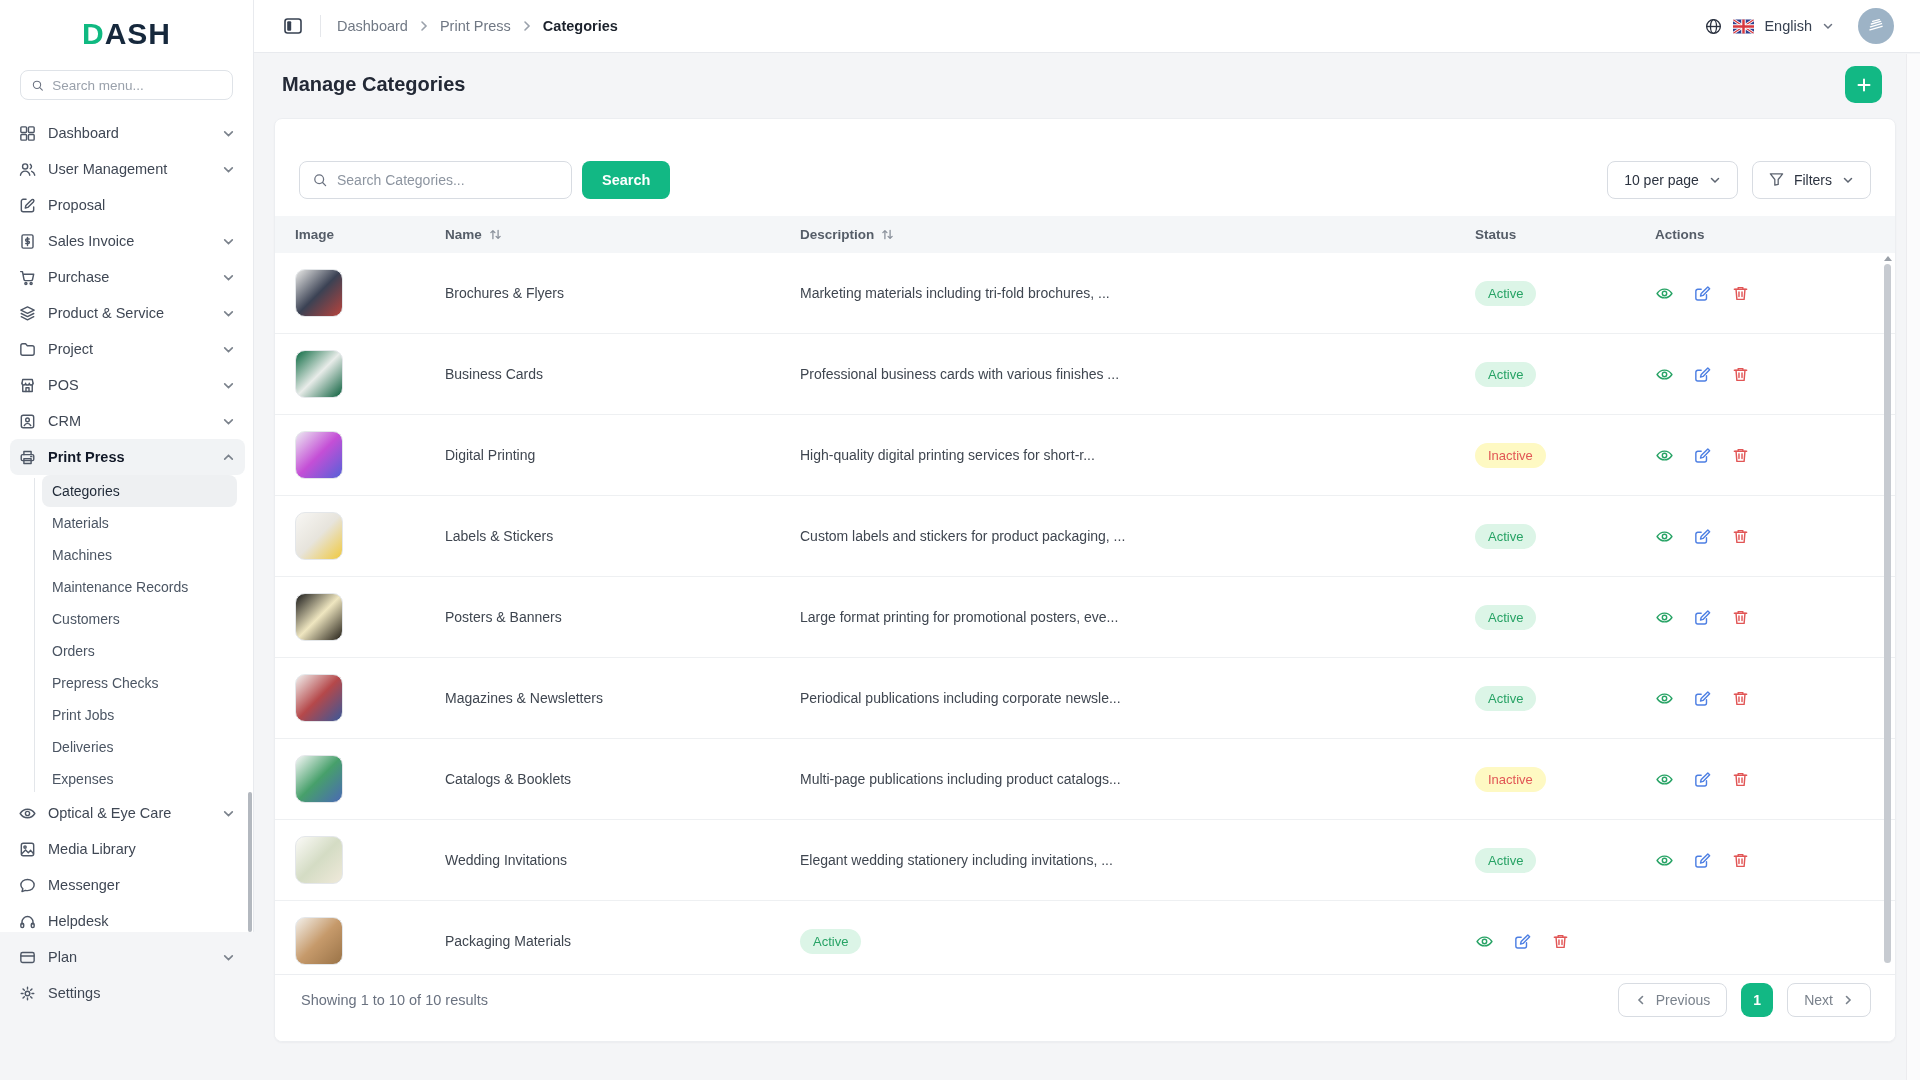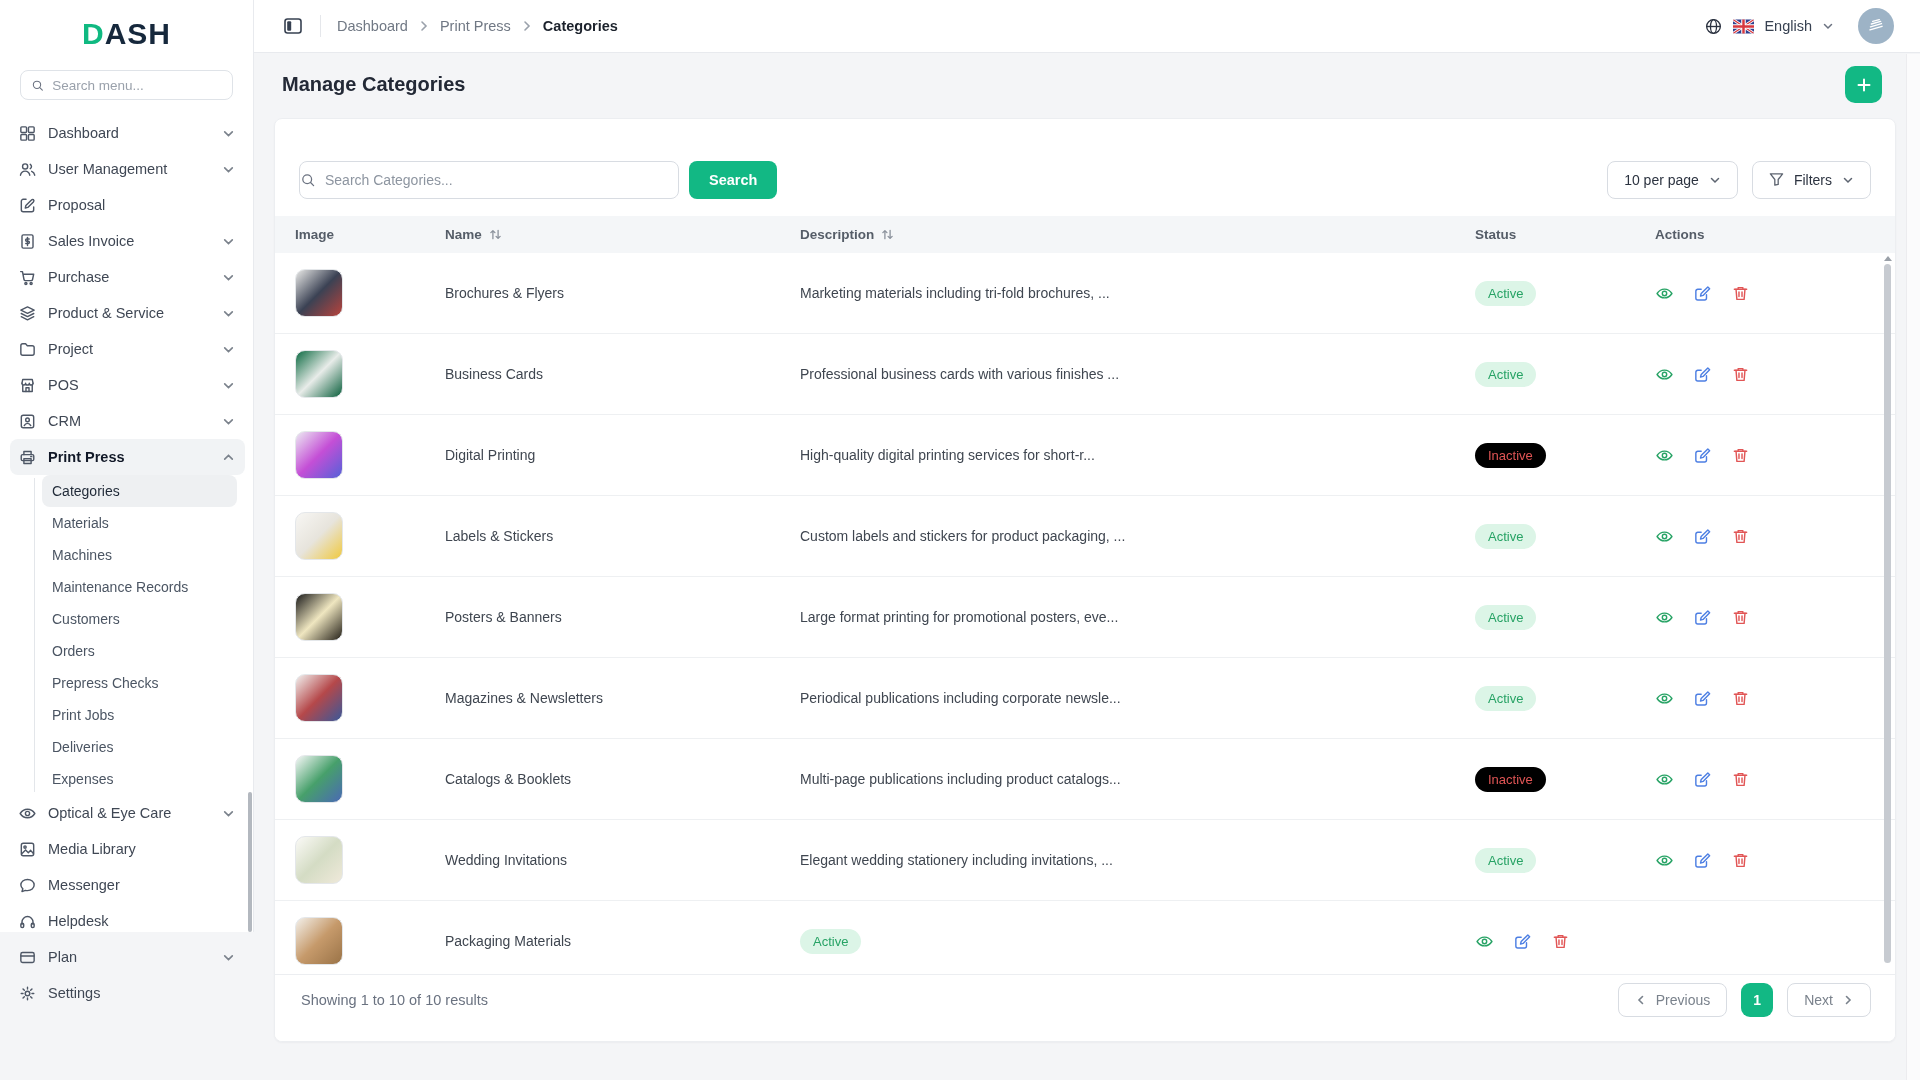--- a/index.html
+++ b/index.html
@@ -44,42 +44,42 @@
   .avatar { width:36px; height:36px; border-radius:50%; background:#9db3c6; margin-left:14px; display:flex; align-items:center; justify-content:center; }
 
   .page-head { display:flex; align-items:center; justify-content:space-between; padding:13px 38px 0 28px;text-align:center; }
   .page-title { font-size:20px; font-weight:700; color:#232936; }
   .add-btn { width:37px; height:37px; border-radius:10px; background:#12b884; border:none; color:#fff; display:flex; align-items:center; justify-content:center; cursor:pointer; }
   .add-btn svg { width:16px; height:16px; }
 
   
   .card { position:absolute; left:20px; top:118px; width:1622px; height:924px; background:#fff; border:1px solid #eceef1; border-radius:8px; box-shadow:0 1px 2px rgba(16,24,40,.04); display:flex; flex-direction:column; overflow:hidden; }
   .toolbar { flex:none; display:flex; align-items:center; padding:24px 24px 0 24px; height:97px; }
-  .search-box { width:380px; height:38px; border:1px solid #d8dce2; border-radius:8px; display:flex; align-items:center; gap:9px; padding:0 0; }
+  .search-box { width:273px; height:38px; border:1px solid #d8dce2; border-radius:8px; display:flex; align-items:center; gap:9px; padding:0 12px; }
   .search-box svg { width:16px; height:16px; color:#6b7280; flex:none; }
   .search-box input { border:none; outline:none; width:100%; font-size:14px; color:#374151; font-family:inherit; }
   .search-box input::placeholder { color:#8d95a0; }
   .search-btn { margin-left:10px; height:38px; padding:0 20px; background:#12b884; color:#fff; border:none; border-radius:8px; font-size:14.5px; font-weight:600; cursor:pointer; font-family:inherit; }
   .toolbar-right { margin-left:auto; display:flex; gap:14px; }
   .select-btn, .filters-btn { height:38px; border:1px solid #d8dce2; background:#fff; border-radius:8px; display:flex; align-items:center; gap:10px; padding:0 16px; font-size:14px; color:#2c3340; cursor:pointer; font-family:inherit; }
   .select-btn svg, .filters-btn svg { color:#5d6470; }
   .mini-chevron { width:12px; height:12px; }
   .funnel { width:15px; height:15px; }
 
   .table-wrap { flex:1 1 auto; overflow:hidden; position:relative; }
   .t-head, .t-row { display:grid; grid-template-columns:150px 355px 675px 180px 1fr; align-items:center; padding-left:20px; }
   .t-head { height:37px; background:#f4f6f8; font-size:13.5px; font-weight:700; color:#555d68; }
   .t-head .hcell { display:flex; align-items:center; gap:7px; }
   .sort-ic { width:13px; height:13px; color:#8b929c; }
   .t-row { height:81px; border-bottom:1px solid #eef0f2; }
   .thumb { width:48px; height:48px; border-radius:10px; border:1px solid #e4e7ea; }
   .cell-name, .cell-desc { font-size:14px; color:#3f4650; }
   .badge { display:inline-block; padding:5px 13px; border-radius:999px; font-size:13px; font-weight:500; }
   .badge.active { background:#dcf5e7; color:#27a365; }
-  .badge.inactive { background:#000000; color:#e15555; }
+  .badge.inactive { background:#fef9c3; color:#e15555; }
   .cell-actions { display:flex; align-items:center; gap:19px; }
   .act-btn { background:none; border:none; padding:0; cursor:pointer; width:19px; height:19px; }
   .act-btn svg { width:19px; height:19px; }
   .act-view { color:#27a365; } .act-edit { color:#4d7fe3; } .act-del { color:#e15555; }
 
   .table-scrollbar { position:absolute; right:3px; top:40px; bottom:5px; width:9px; }
   .table-scrollbar .arrow { width:0; height:0; margin:0 auto 3px auto; border-left:4px solid transparent; border-right:4px solid transparent; border-bottom:5px solid #9aa0a8; }
   .table-scrollbar .thumb-bar { width:7px; margin:0 auto; height:calc(100% - 14px); background:#c7cbd1; border-radius:4px; }
 
   .card-footer { flex:none; height:67px; border-top:1px solid #eceef1; display:flex; align-items:center; padding:0 24px 16px 26px; background:#fff; z-index:2; }

